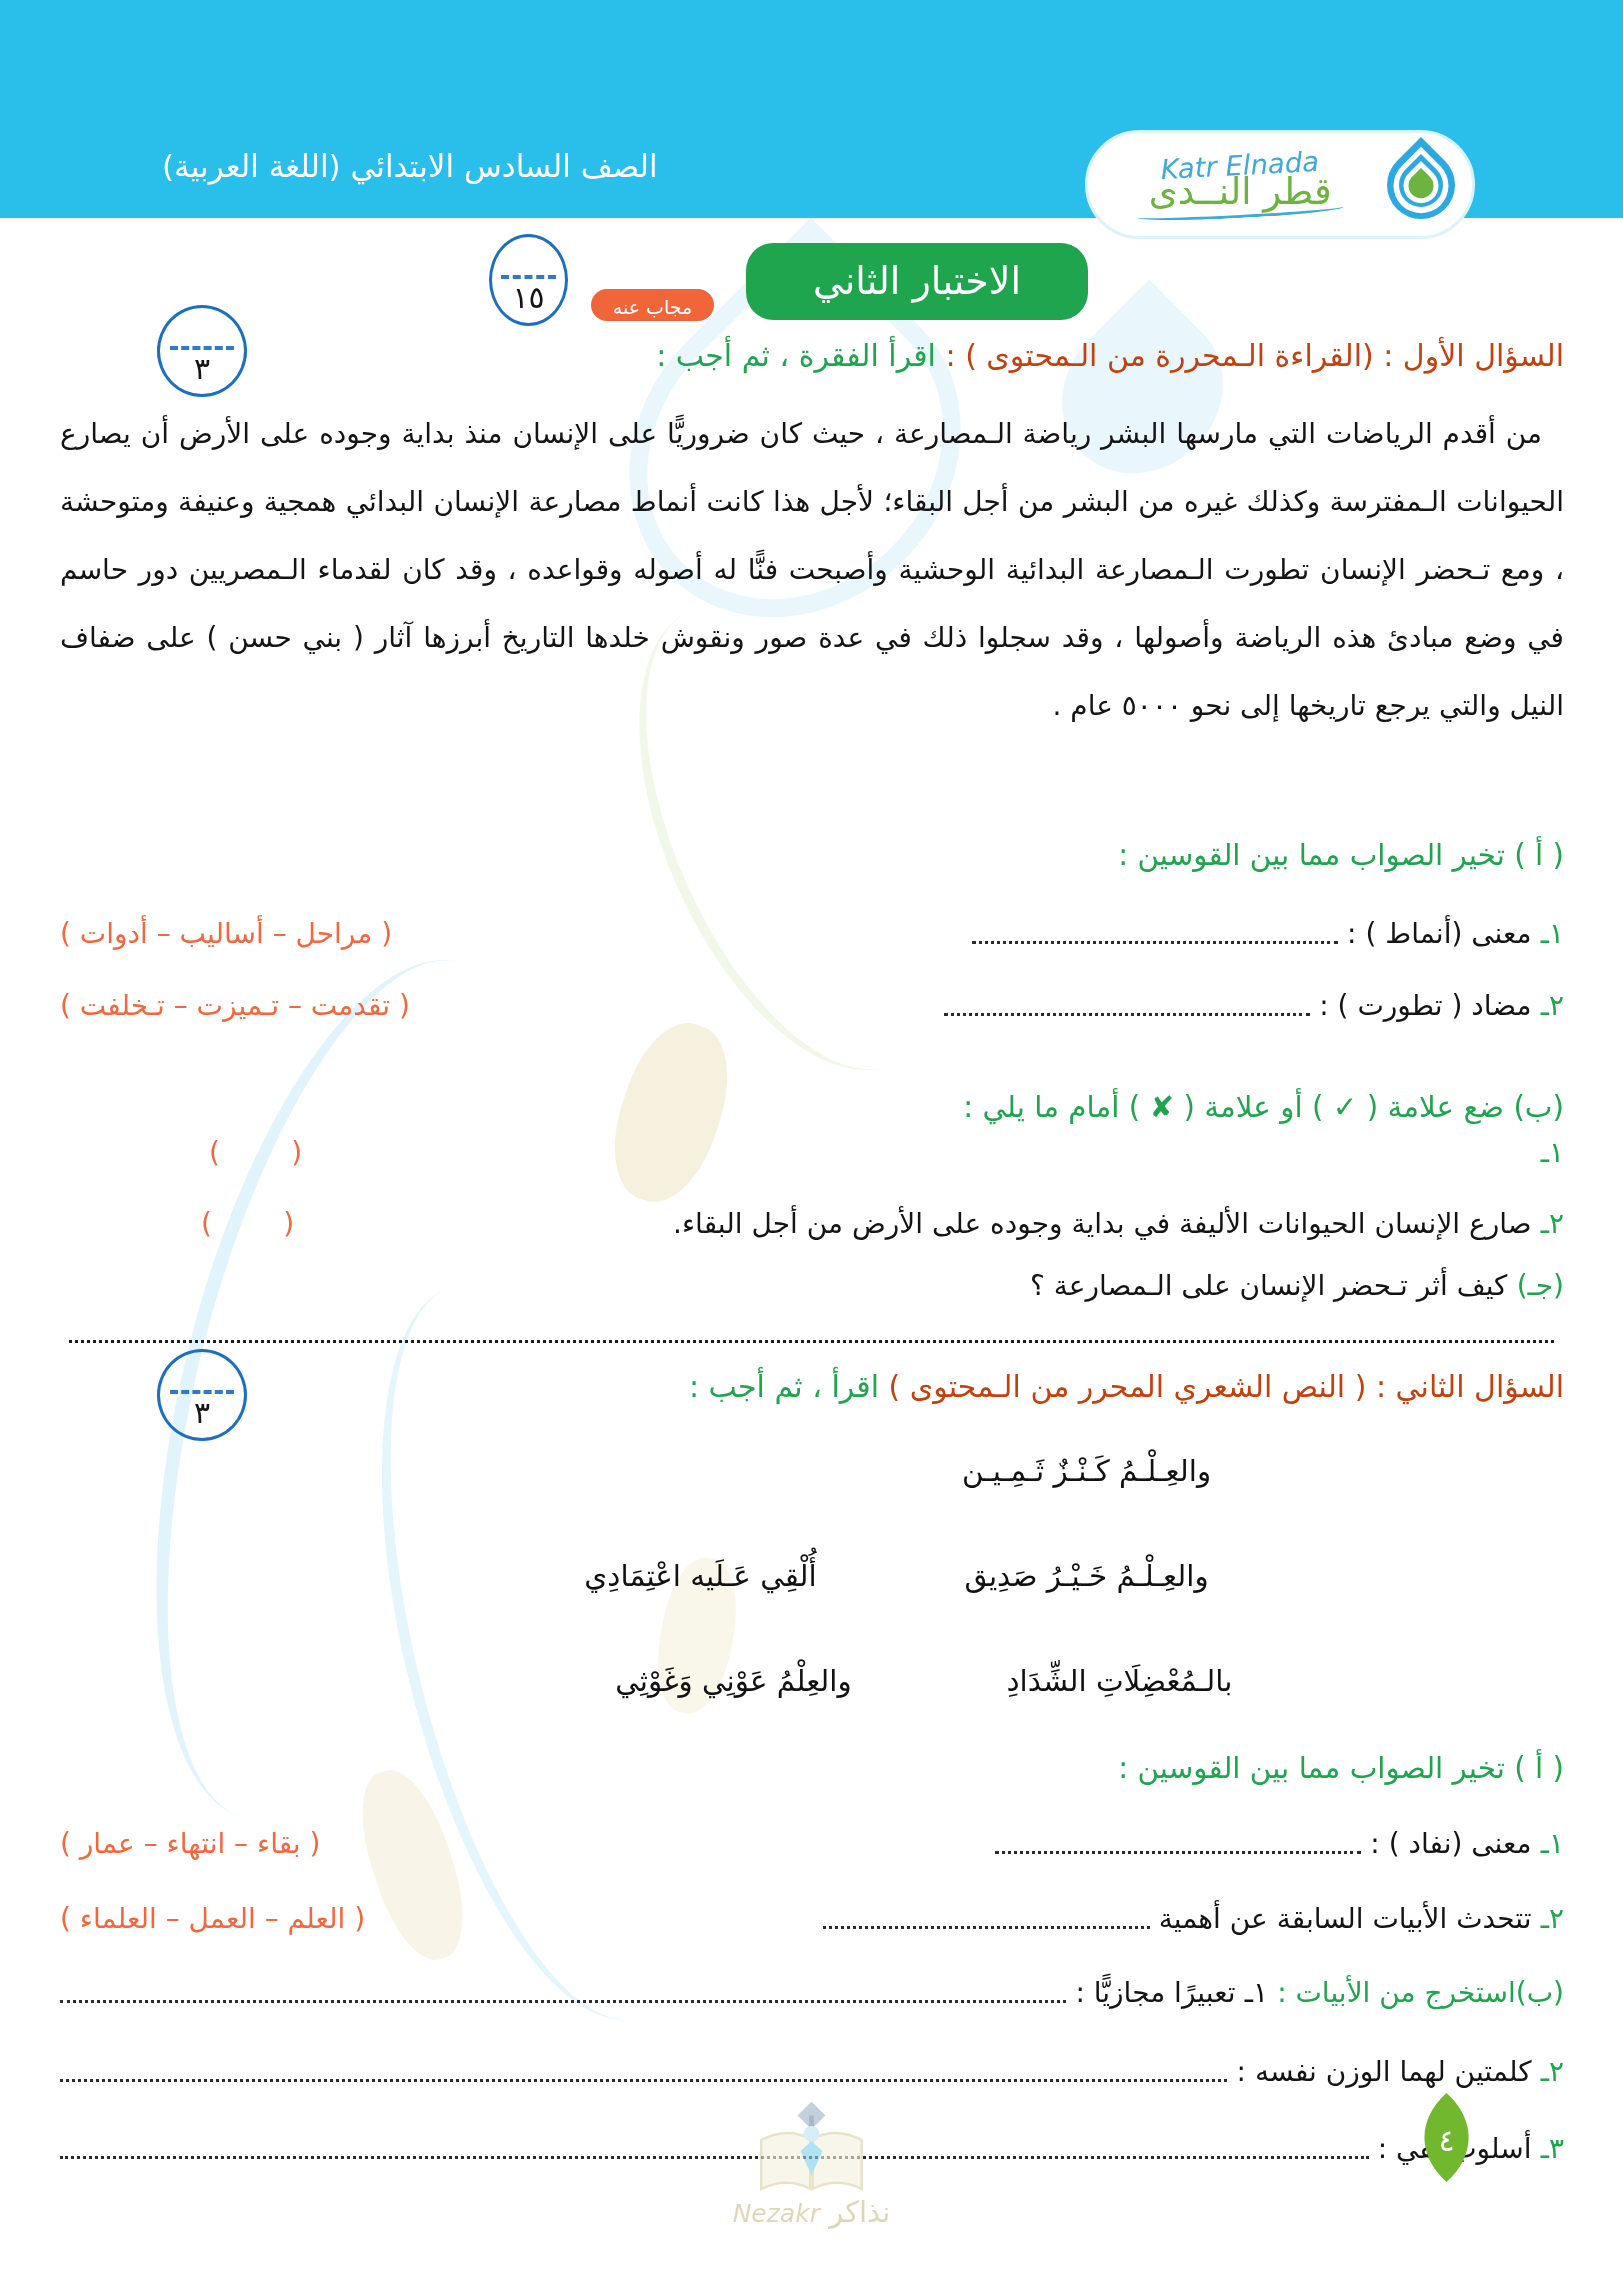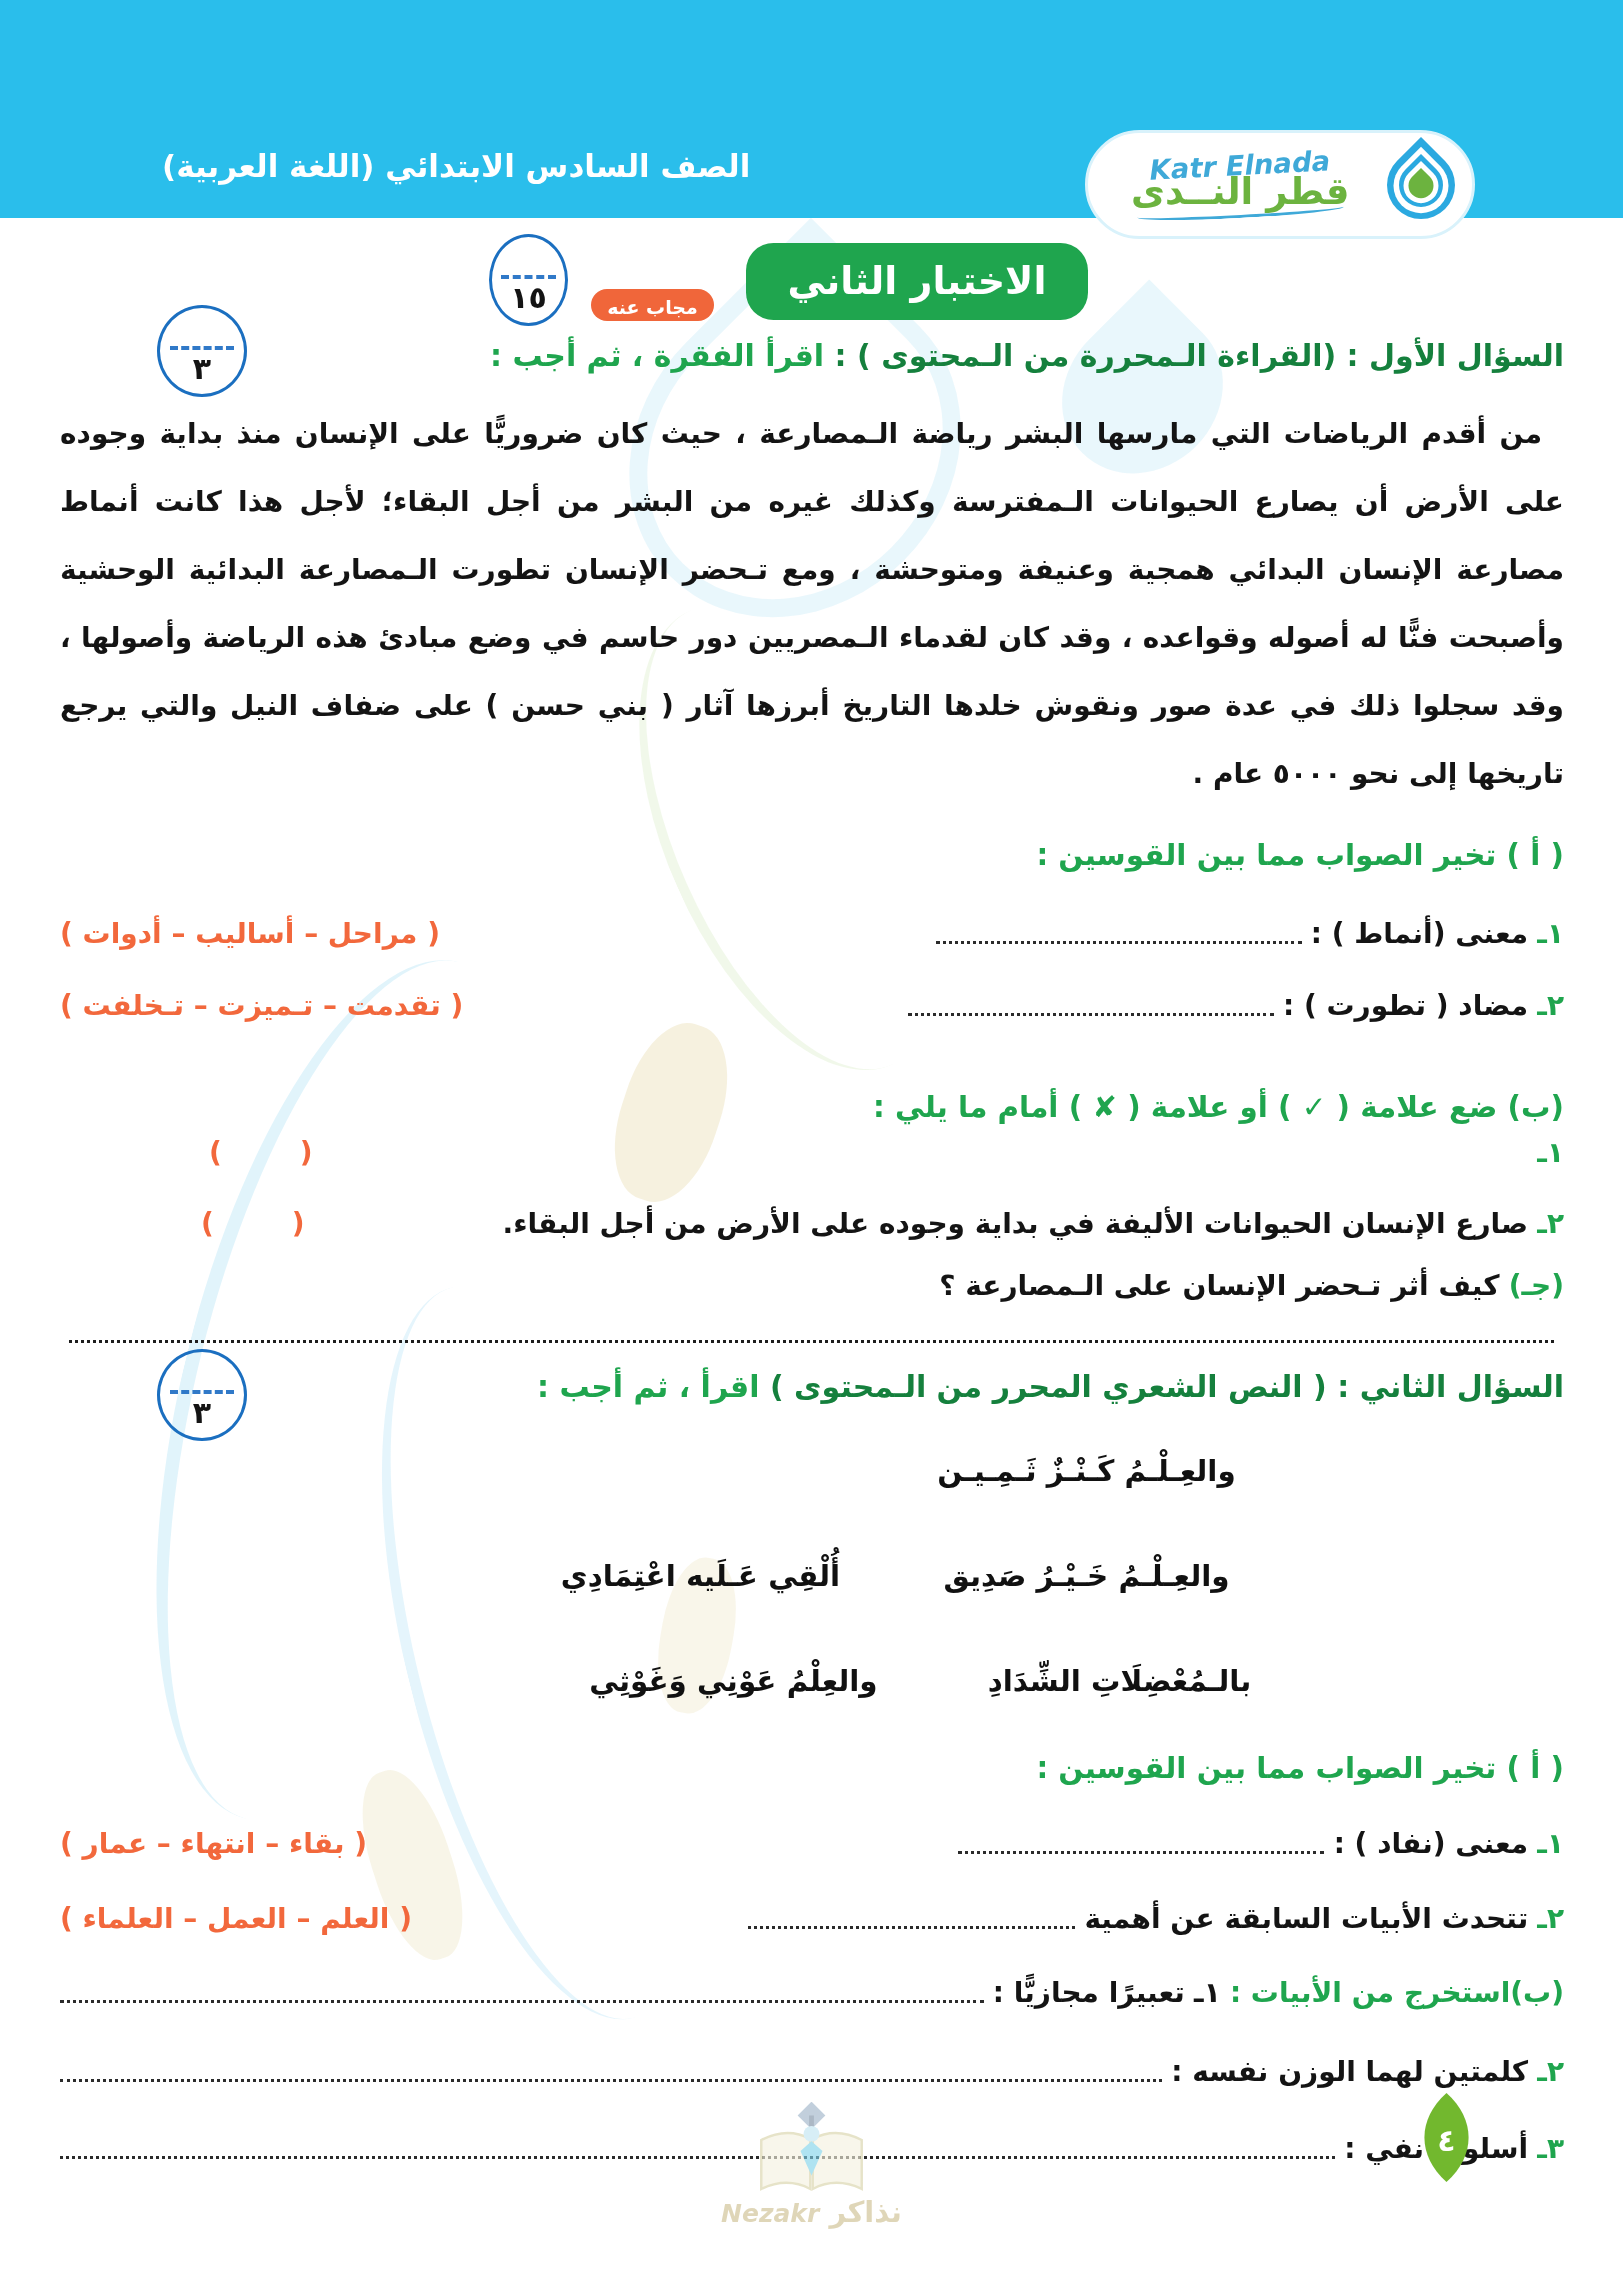--- a/index.html
+++ b/index.html
@@ -1,20 +1,20 @@
 <!DOCTYPE html>
 <html lang="ar" dir="rtl" style="font-size:10.5px"><head>
 <meta charset="utf-8">
 <style>
   * { margin:0; padding:0; box-sizing:border-box; }
   body { background:#e8e8e8; font-family:"DejaVu Sans", sans-serif; }
   .page {
     position:relative; width:1623px; height:2295px; margin:0 auto;
     background:#ffffff; overflow:hidden; direction:rtl;
-    font-family:"DejaVu Sans", sans-serif; font-weight:700; color:#141414;
+    font-family:"DejaVu Sans", sans-serif; font-weight:400; color:#141414;
   }
   
   .wm { position:absolute; pointer-events:none; }
   .wm-drop-big { left:641px; top:275px; width:308px; height:353px; border:18.3px solid rgba(43,174,227,.10); border-radius:0 50% 50% 50%; transform:rotate(45deg); }
   .wm-drop-small { left:1067px; top:308px; width:151px; height:170px; background:rgba(43,174,227,.10); border-radius:0 50% 50% 50%; transform:rotate(45deg); }
   .wm-arc1 { left:183px; top:949px; width:340px; height:883px; border-left:14.4px solid rgba(43,174,227,.14); border-radius:50%; transform:rotate(14deg); }
   .wm-arc2 { left:406px; top:1276px; width:275px; height:753px; border-left:11.8px solid rgba(43,174,227,.12); border-radius:50%; transform:rotate(-14deg); }
   .wm-arc3 { left:667px; top:589px; width:249px; height:497px; border-left:10.5px solid rgba(150,200,90,.13); border-radius:50%; transform:rotate(-24deg); }
   .wm-khaki1 { left:622px; top:1021px; width:98px; height:183px; background:rgba(225,210,150,.30); border-radius:46%; transform:rotate(18deg); }
   .wm-khaki2 { left:373px; top:1767px; width:79px; height:196px; background:rgba(225,210,150,.22); border-radius:46%; transform:rotate(-18deg); }
@@ -52,21 +52,21 @@
   .score-circle { position:absolute; border:3.9px solid #1B6FC0; border-radius:50%; }
   .score-circle .dash { position:absolute; left:12%; right:12%; top:44%; border-top:4.6px dashed #3079C8; }
   .score-circle .num { position:absolute; left:0; right:0; top:50%; text-align:center; font-size:30px; color:#141414; }
   .c15 { left:489px; top:234px; width:79px; height:92px; }
   .c3a { left:157px; top:305px; width:90px; height:92px; }
   .c3b { left:157px; top:1349px; width:90px; height:92px; }
 
   
   .abs { position:absolute; left:60px; right:59px; }
   .qtitle { font-size:30px; text-align:right; white-space:nowrap; }
-  .orange { color:#15803d;margin-top:36px; }
+  .orange { color:#c2410c;margin-top:36px; }
   .green  { color:#1FA54E; }
   .q1title { top:338px; }
   .q2title { top:1369px; }
   .passage { top:400px; font-size:28px; line-height:68px; text-align:justify; text-align-last:right; text-indent:22px; color:#141414; }
   .sec-heading { font-size:29.4px; color:#1FA54E; text-align:right; }
   .h-a1 { top:838px; } .h-b1 { top:1090px; } .h-a2 { top:1751px; }
 
   .row { position:absolute; left:60px; right:59px; display:flex; align-items:baseline; gap:9.2px; font-size:28px; }
   .r-a1-1 { top:917px; } .r-a1-2 { top:989px; }
   .r-b1-1 { top:1136px; padding-left:149px; } .r-b1-2 { top:1207px; padding-left:141px; }

